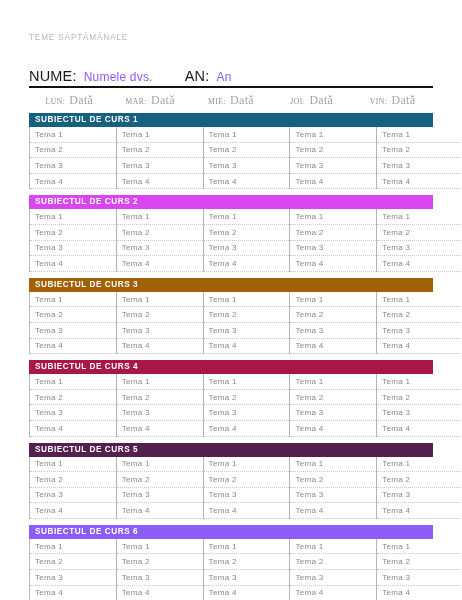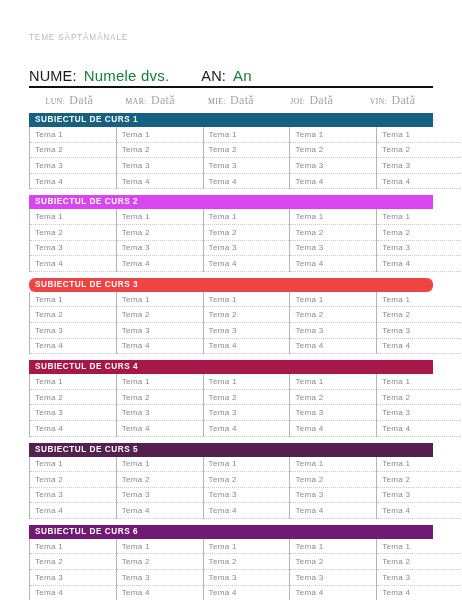--- a/index.html
+++ b/index.html
@@ -45,23 +45,23 @@
     display: flex;
     align-items: flex-end;
     white-space: nowrap;
   }
   .id-lab {
     font-size: 14.5px;
     letter-spacing: 0.2px;
     color: #1a1a1a;
   }
   .id-val {
-    font-size: 15px;
+    font-size: 12px;
     letter-spacing: 0.2px;
-    color: #15803d;
+    color: #8b5cf6;
   }
   .gap-sm { display: inline-block; width: 7px; }
 
   .seg-name { display: flex; align-items: flex-end; }
   .seg-month { display: flex; align-items: flex-end; margin-left: 74px; }
   .seg-year { display: flex; align-items: flex-end; margin-left: 32px; }
 
   .rule {
     position: absolute;
     left: 29px;
@@ -265,21 +265,21 @@
               <td>Tema 4</td>
               <td>Tema 4</td>
               <td>Tema 4</td>
               <td>Tema 4</td>
               <td>Tema 4</td>
             </tr>
           </tbody>
         </table>
       </div>
       <div class="section">
-        <div class="sec-head" style="background: #ef4444; border-radius: 6px;"><span>SUBIECTUL DE CURS 3</span></div>
+        <div class="sec-head" style="background: #a16207;"><span>SUBIECTUL DE CURS 3</span></div>
         <table class="grid">
           <tbody>
             <tr>
               <td>Tema 1</td>
               <td>Tema 1</td>
               <td>Tema 1</td>
               <td>Tema 1</td>
               <td>Tema 1</td>
             </tr>
             <tr>
@@ -370,21 +370,21 @@
               <td>Tema 4</td>
               <td>Tema 4</td>
               <td>Tema 4</td>
               <td>Tema 4</td>
               <td>Tema 4</td>
             </tr>
           </tbody>
         </table>
       </div>
       <div class="section">
-        <div class="sec-head" style="background: #701a75;"><span>SUBIECTUL DE CURS 6</span></div>
+        <div class="sec-head" style="background: #8b5cf6;"><span>SUBIECTUL DE CURS 6</span></div>
         <table class="grid">
           <tbody>
             <tr>
               <td>Tema 1</td>
               <td>Tema 1</td>
               <td>Tema 1</td>
               <td>Tema 1</td>
               <td>Tema 1</td>
             </tr>
             <tr>

